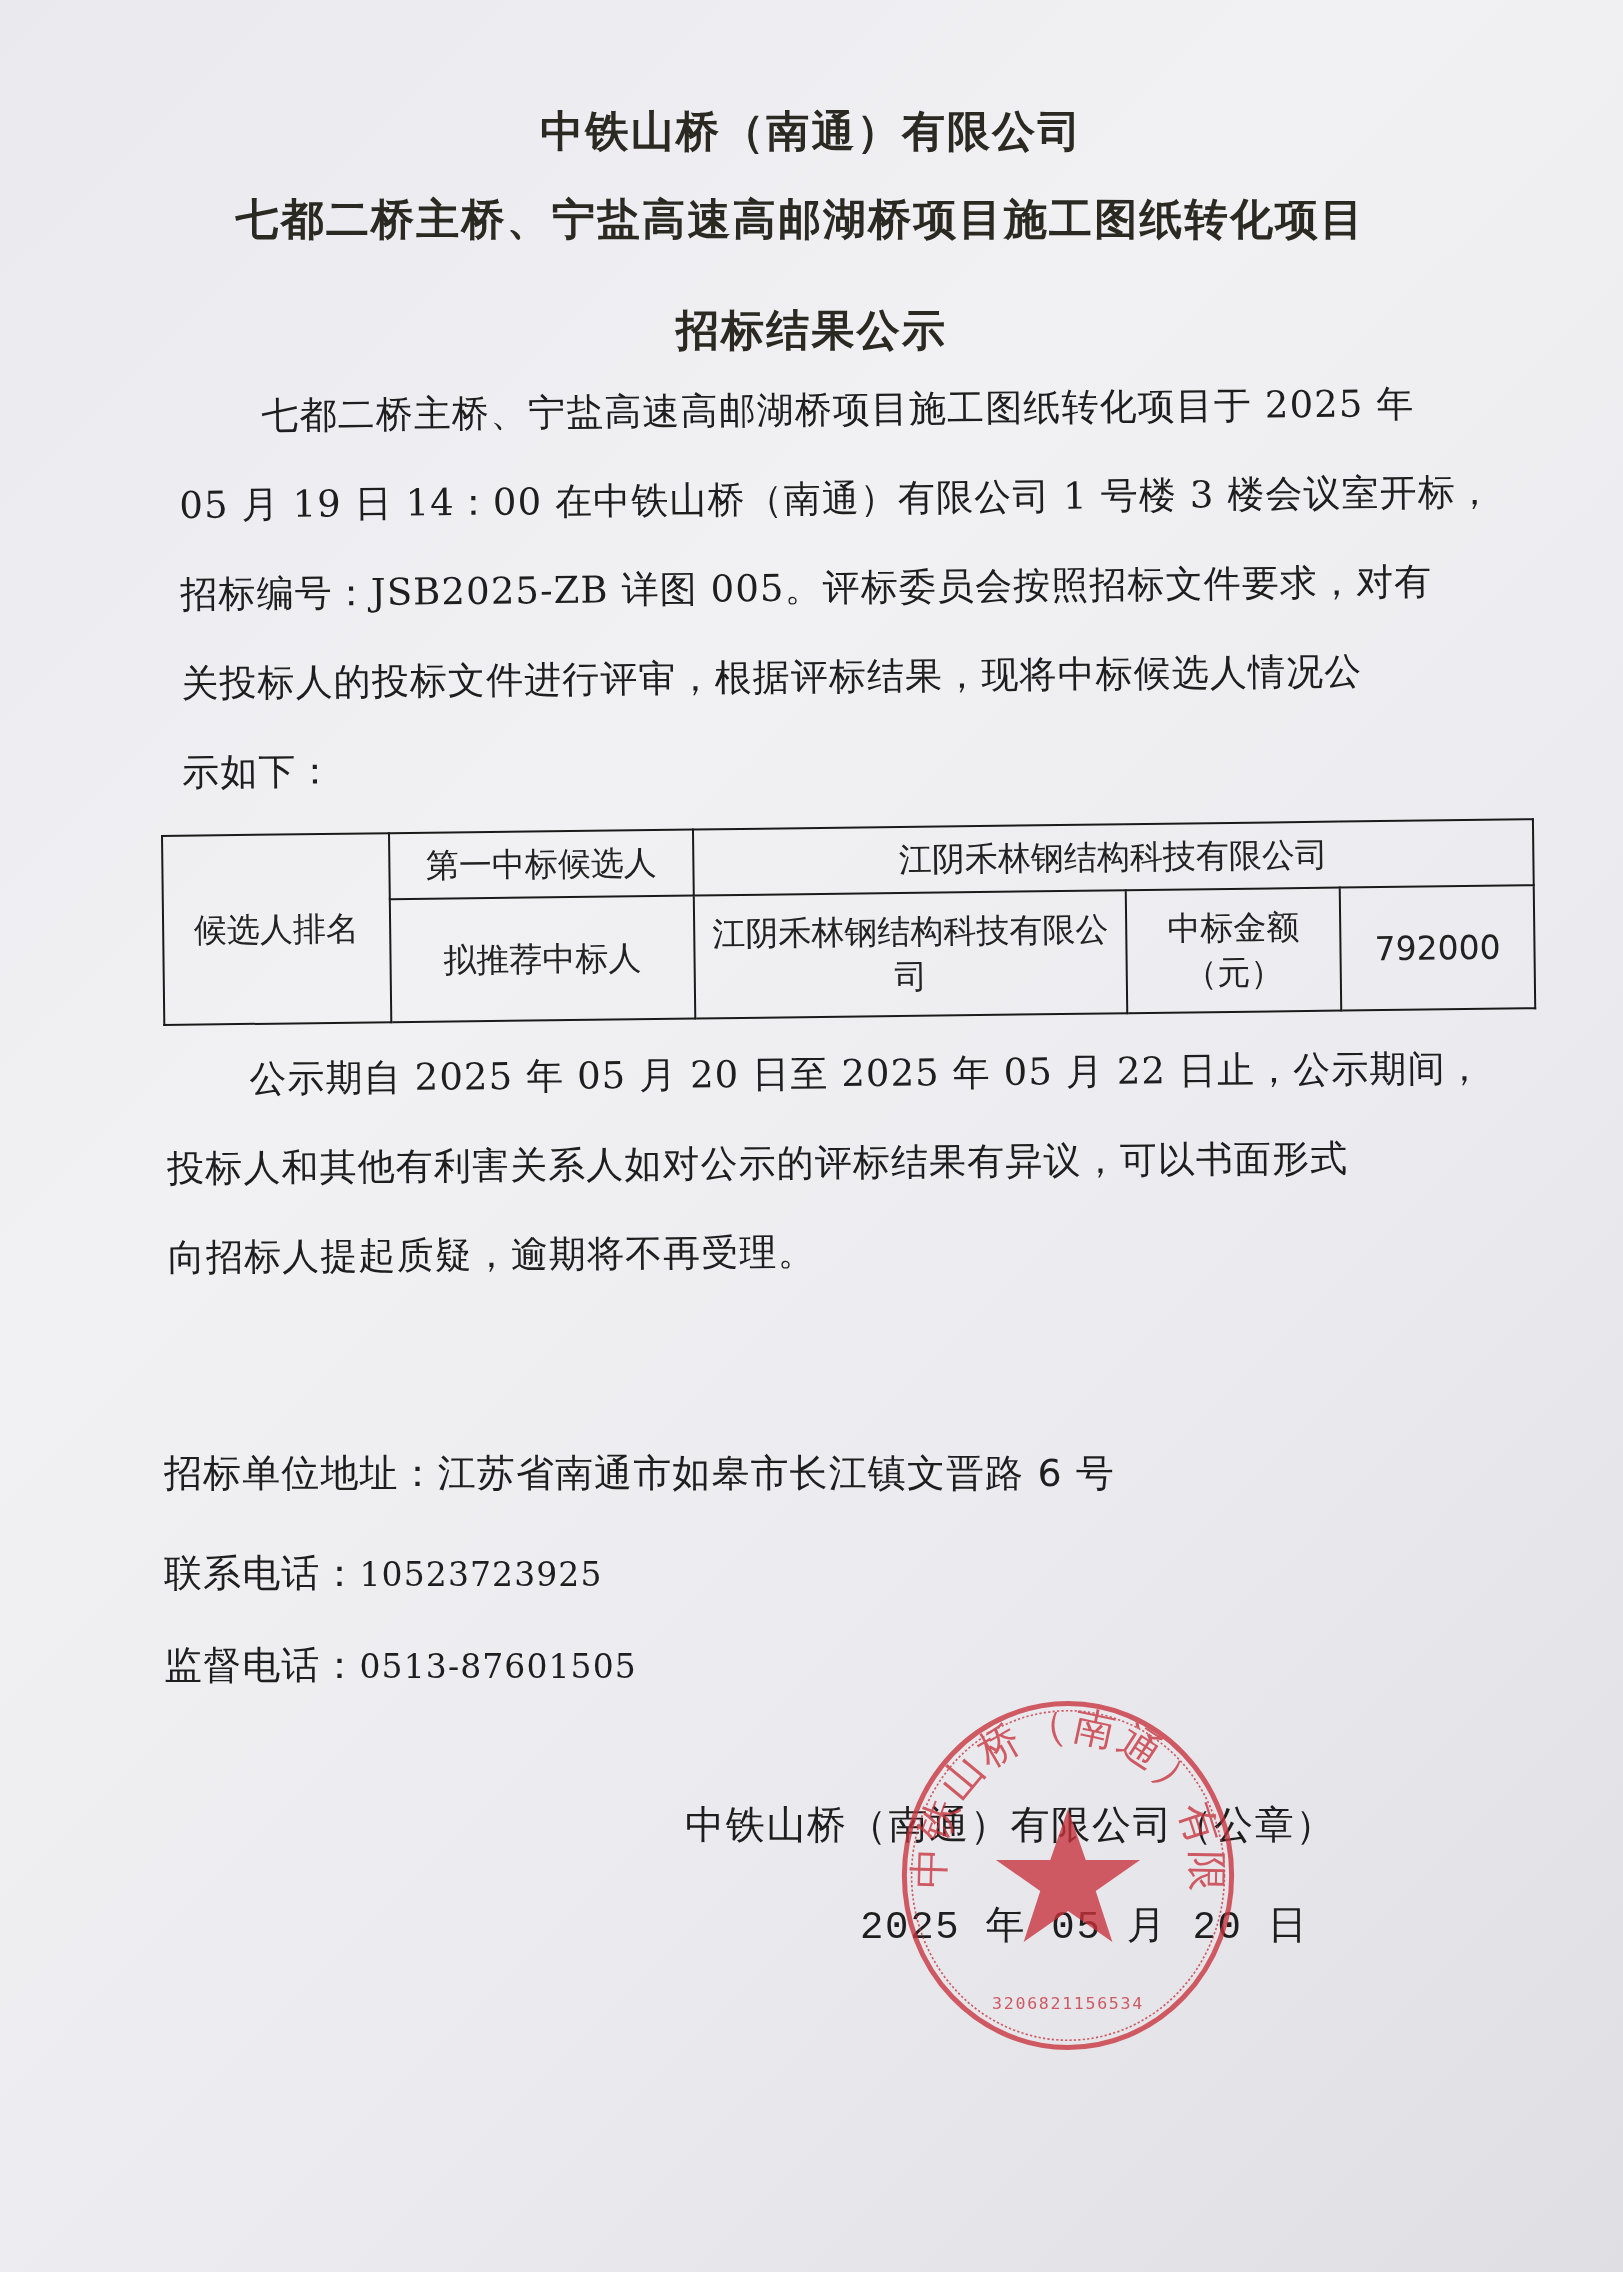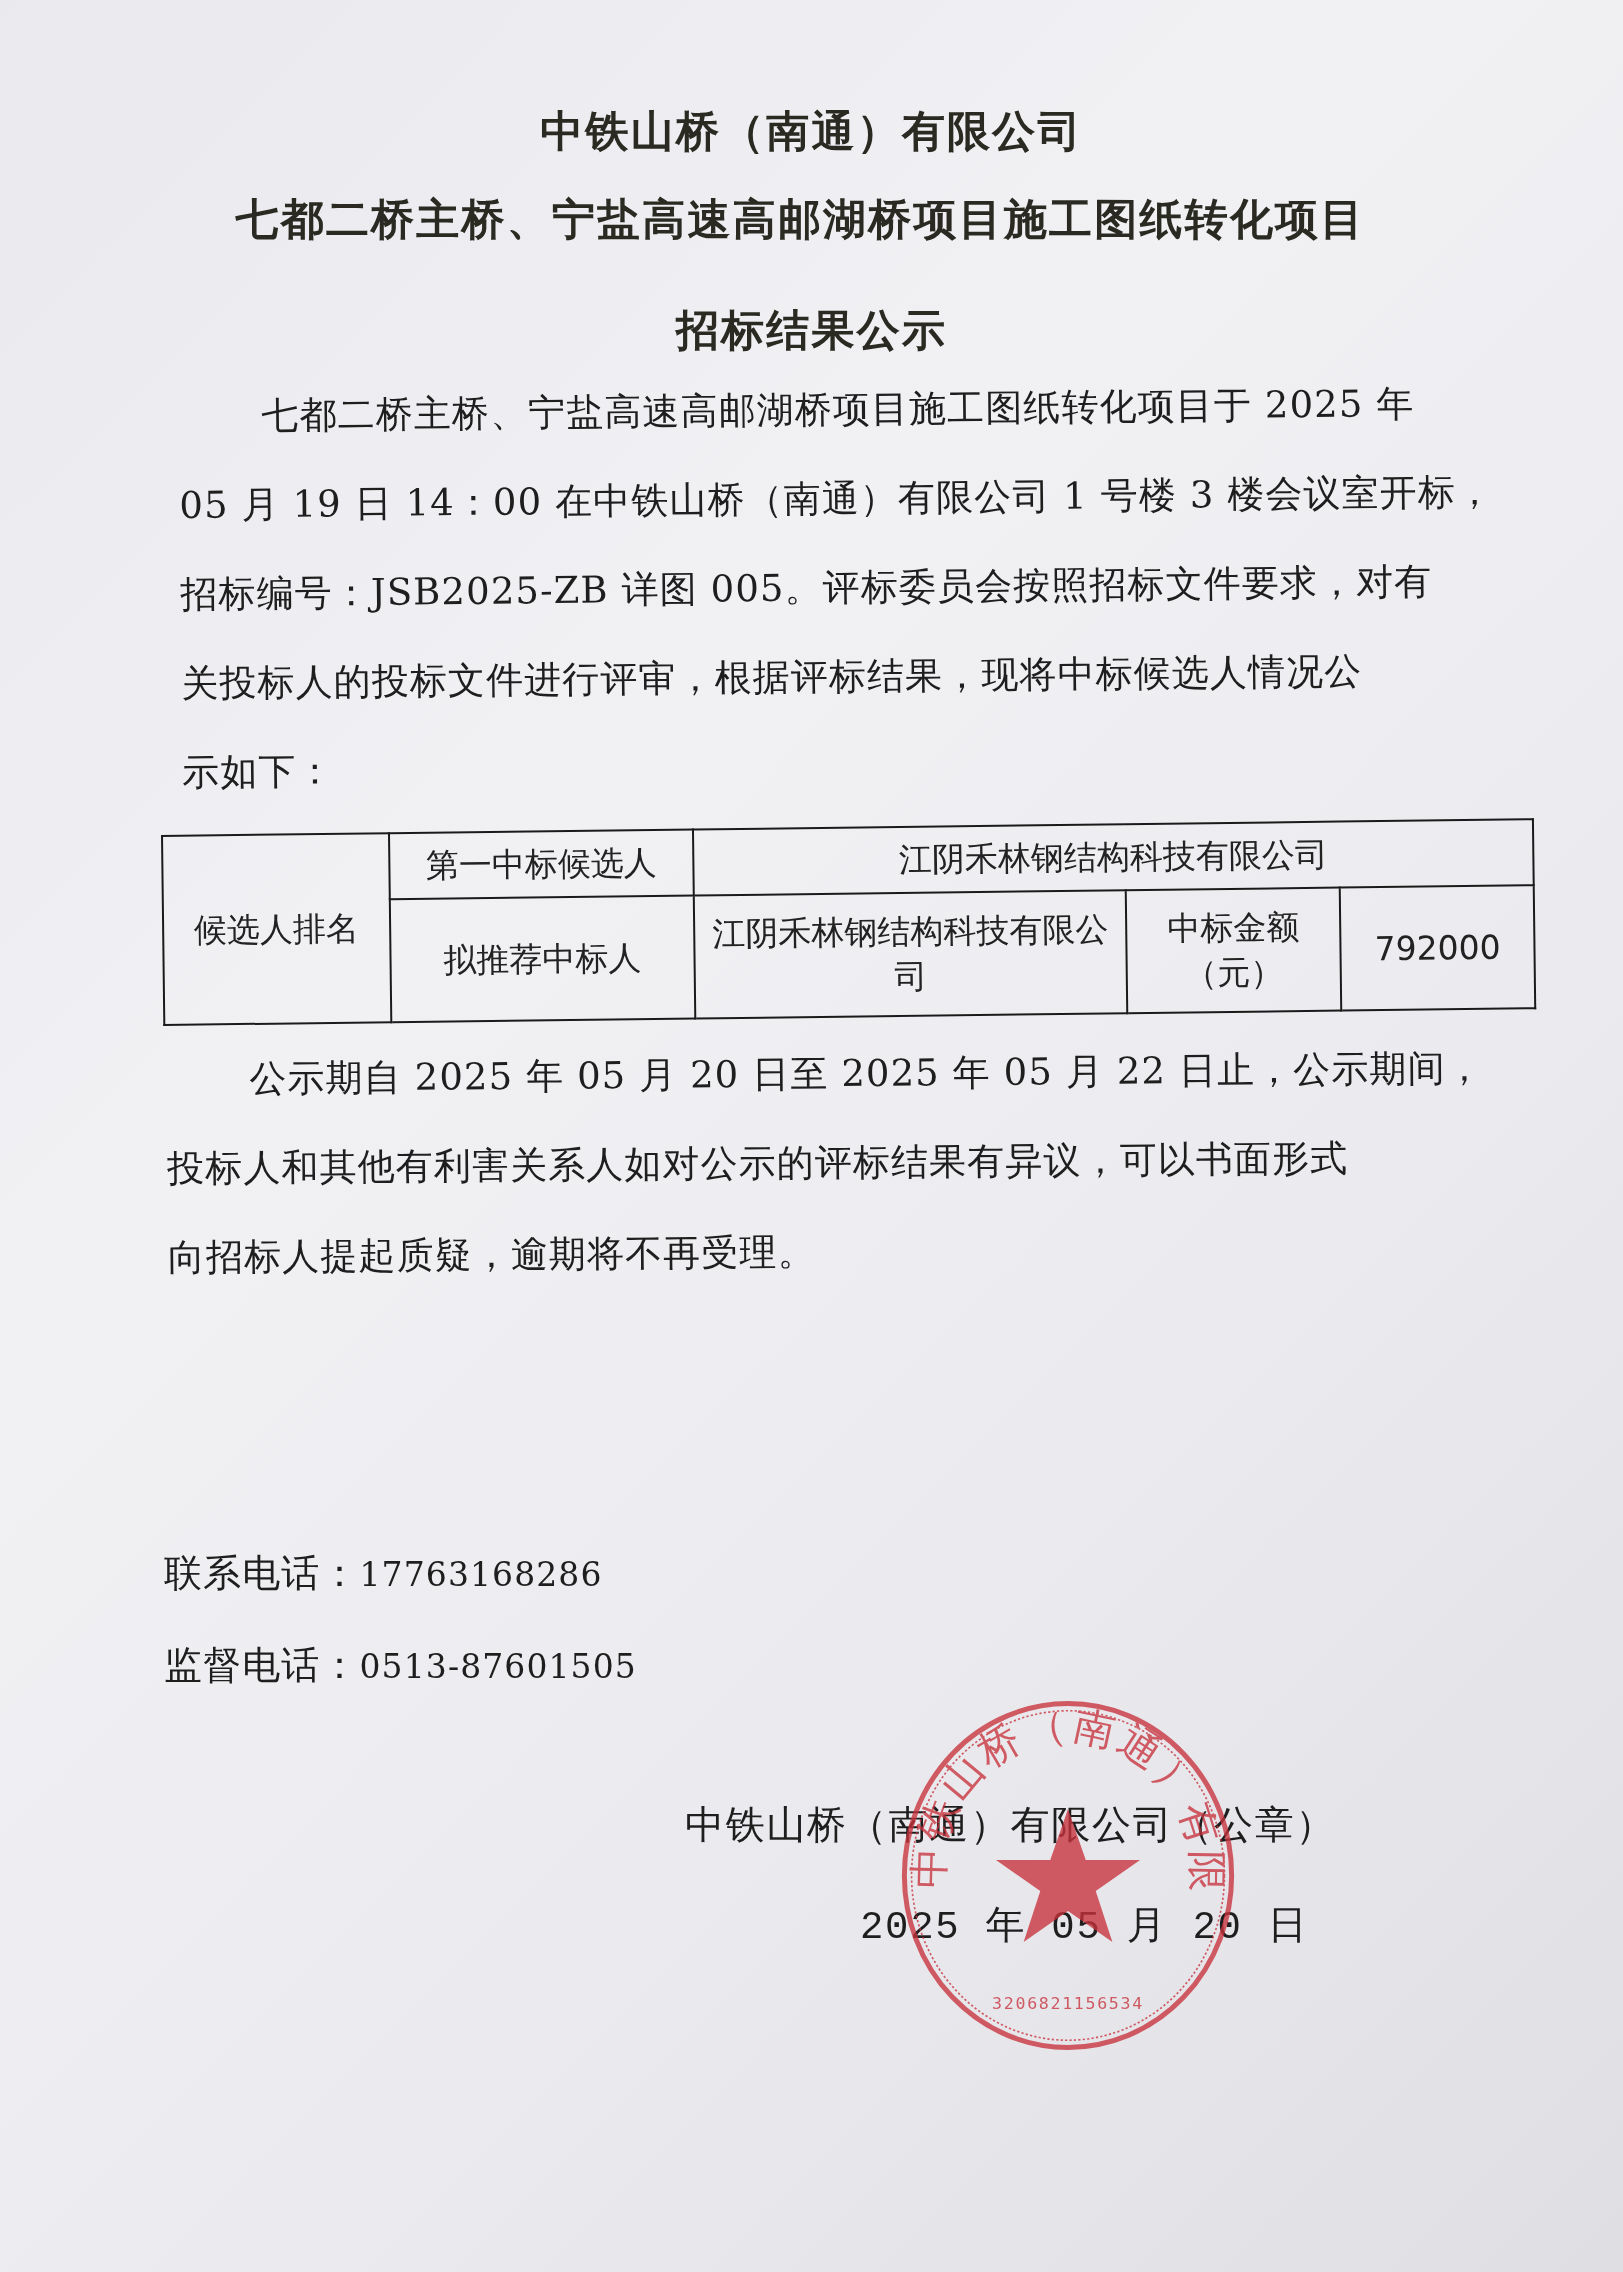--- a/index.html
+++ b/index.html
@@ -83,22 +83,25 @@
     </tr>
   </tbody>
     </table>
 
   <div class="para p2">
     <p class="indent">公示期自 2025 年 05 月 20 日至 2025 年 05 月 22 日止，公示期间，</p>
     <p>投标人和其他有利害关系人如对公示的评标结果有异议，可以书面形式</p>
     <p>向招标人提起质疑，逾期将不再受理。</p>
   </div>
 
+  <div class="info i2">
+    <span>招标单位地址：</span><span>江苏省南通市如皋市长江镇文晋路 6 号</span>
+  </div>
   <div class="info i3">
-    <span>联系电话：</span><span class="num">17763168286</span>
+    <span>联系电话：</span><span class="num">10523723925</span>
   </div>
   <div class="info i4">
     <span>监督电话：</span><span class="num">0513-87601505</span>
   </div>
 
   <div class="sign s1">中铁山桥（南通）有限公司（公章）</div>
   <div class="sign s2">2025 年 05 月 20 日</div>
 
   <svg class="seal" viewBox="0 0 620 640">
     <defs>

